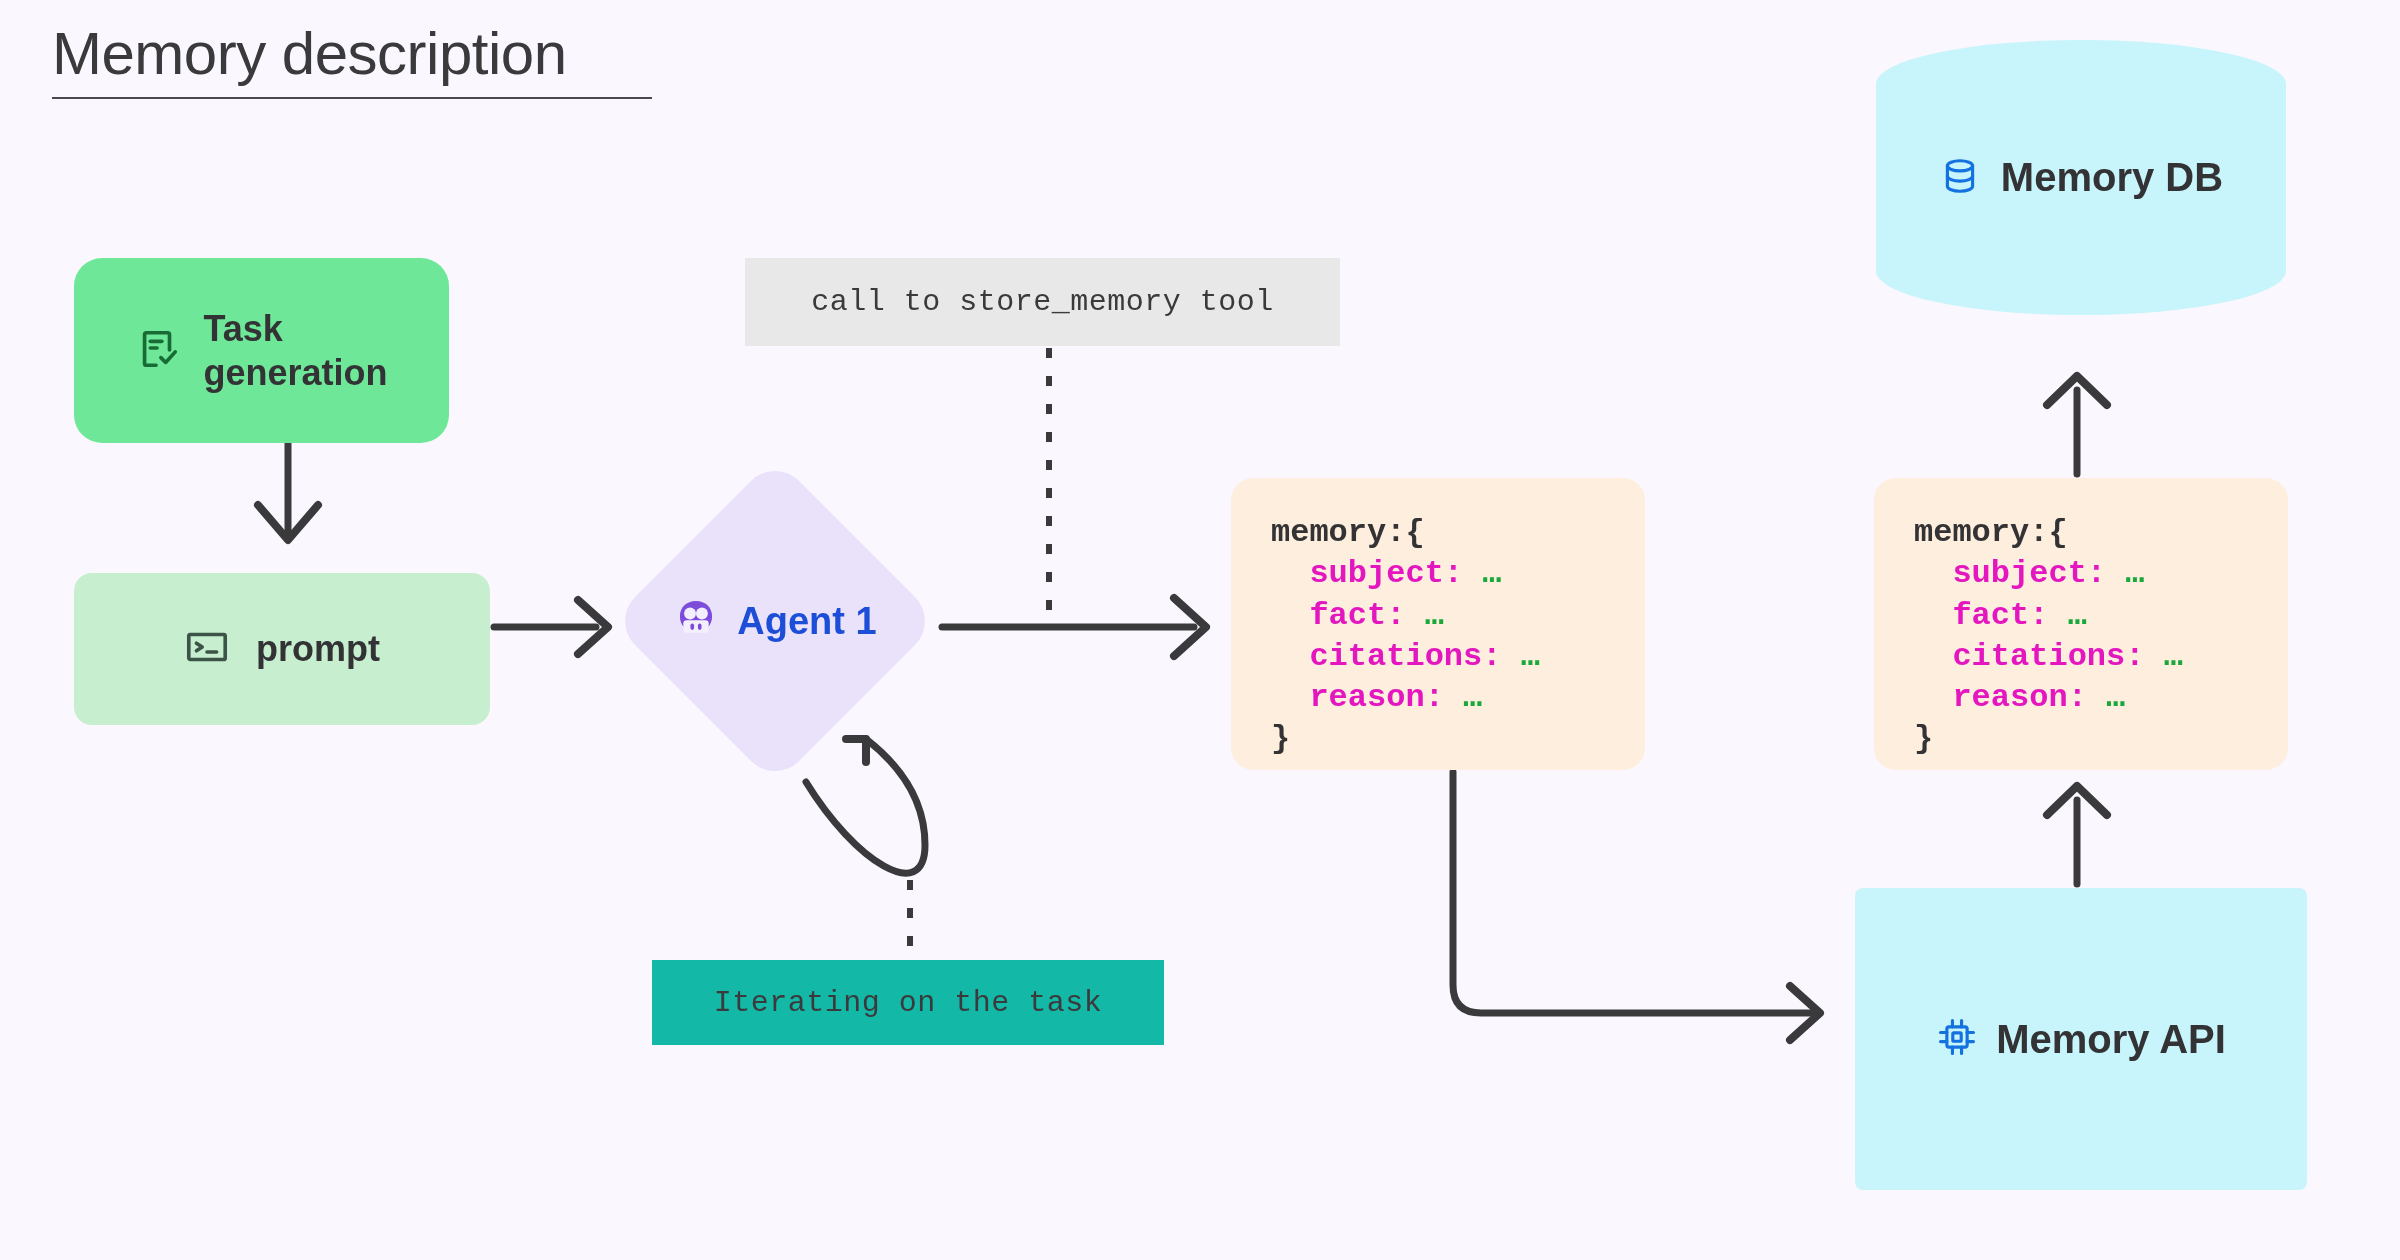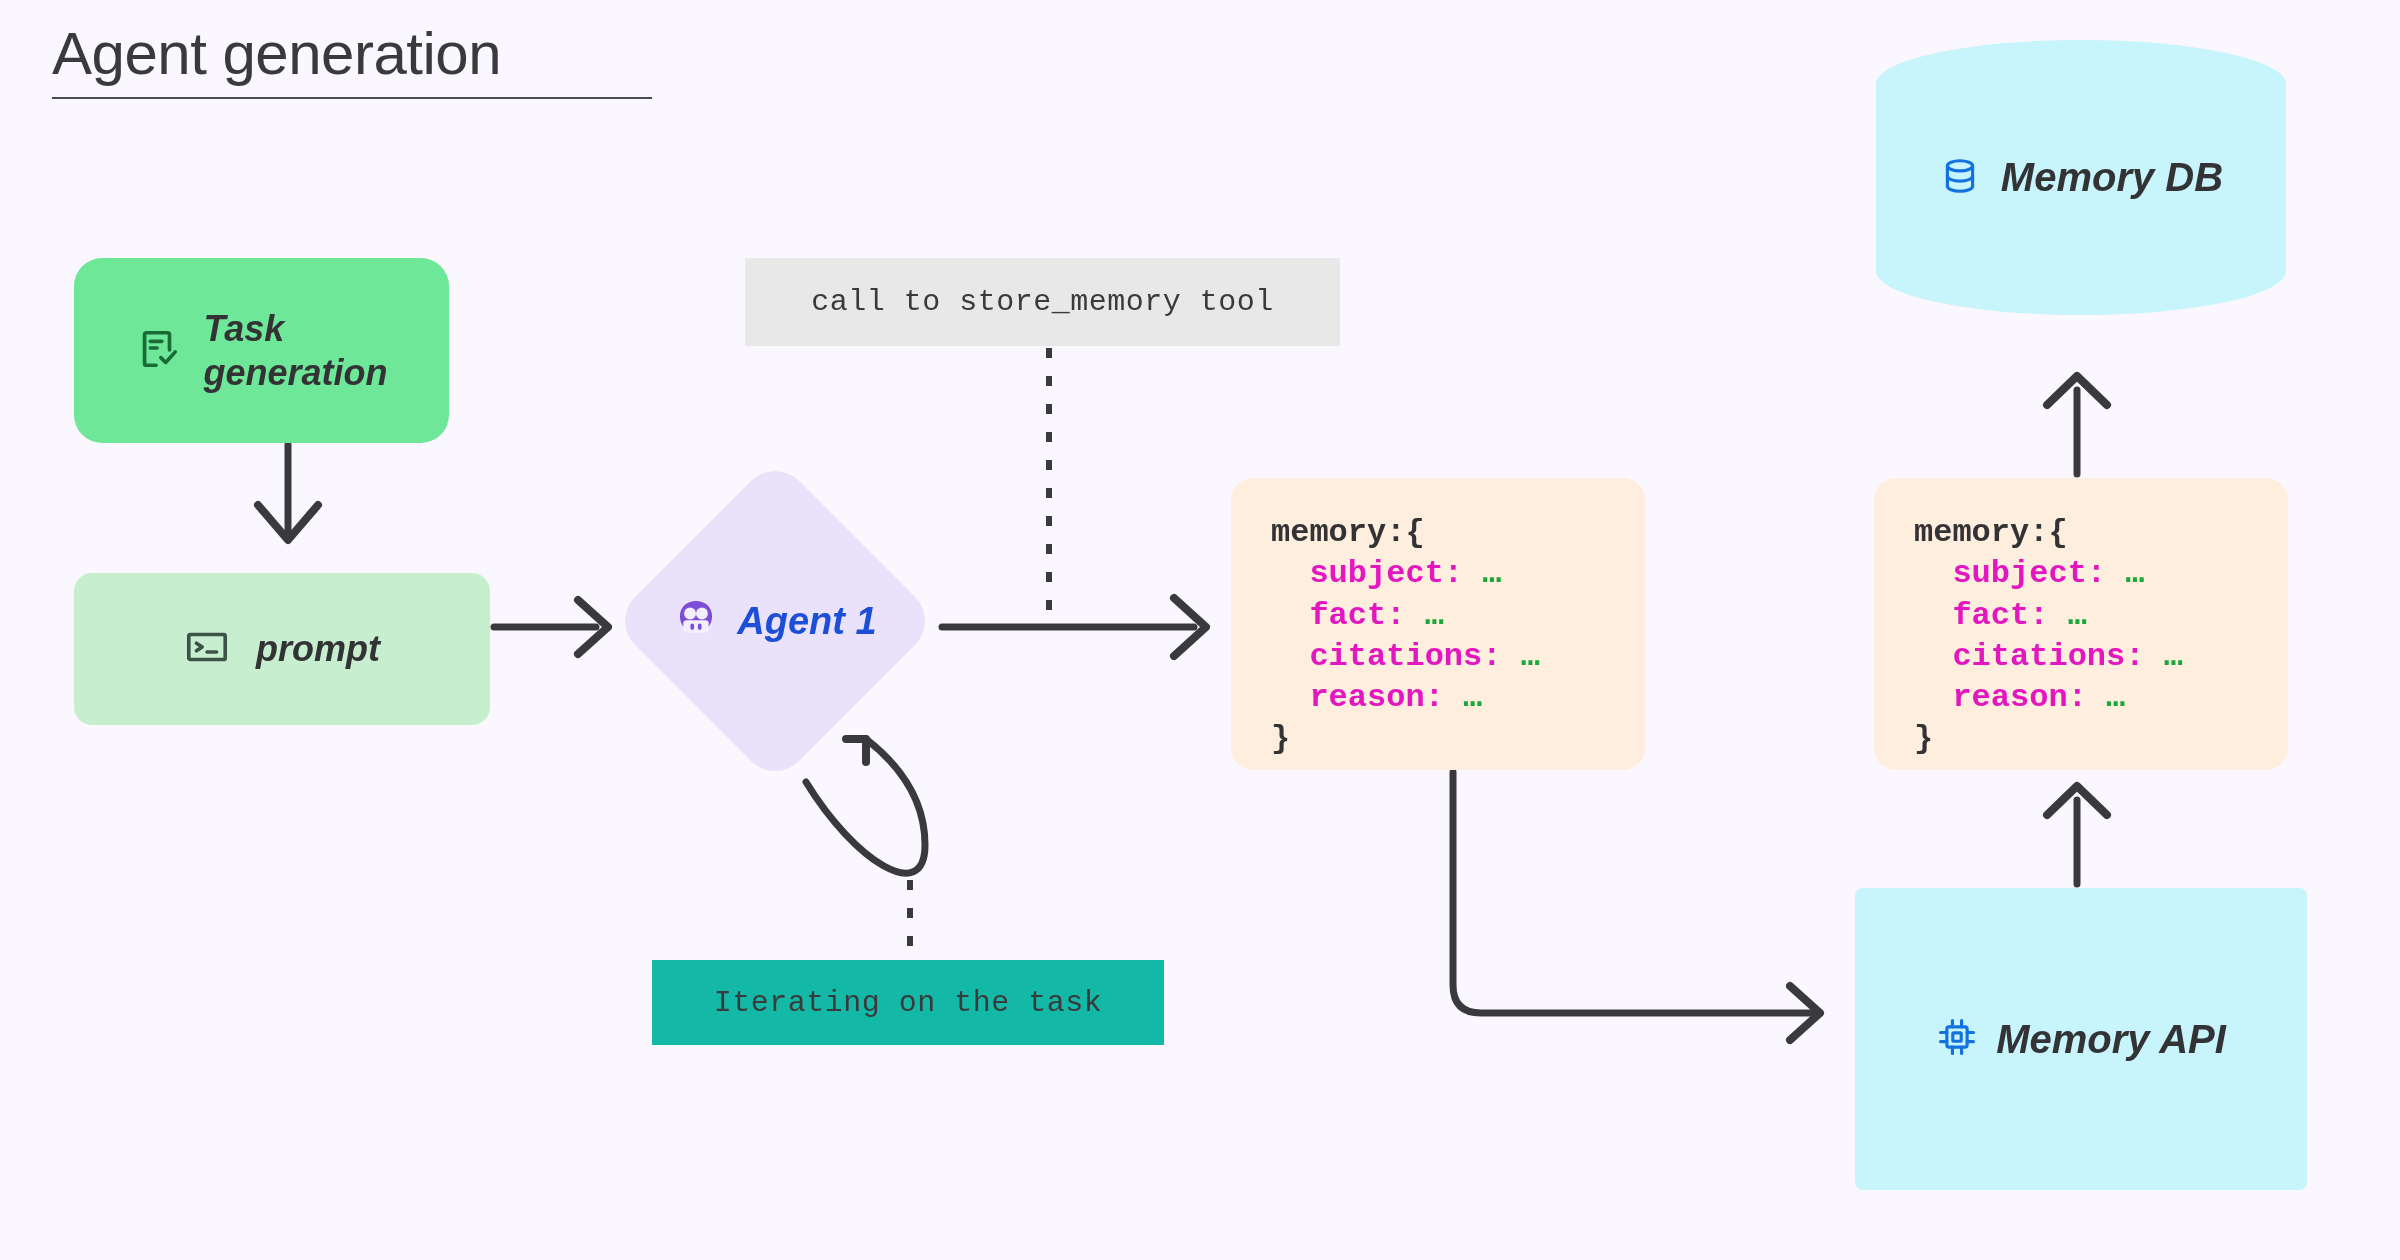--- a/index.html
+++ b/index.html
@@ -50,21 +50,20 @@
   .node-inner {
     display: flex;
     align-items: center;
     gap: 18px;
   }
   .node-label {
     font-family: "Liberation Sans", sans-serif;
     font-weight: bold;
     color: #333336;
     white-space: pre-line;
-    font-style: italic;
   }
   .icon { display: block; flex: 0 0 auto; }
 
   
   #task-description-node {
     left: 74px;
     top: 258px;
     width: 375px;
     height: 185px;
     background: #6ee798;
@@ -188,21 +187,21 @@
   .conn { fill: none; stroke: #3a3a3c; stroke-width: 7; stroke-linecap: round; stroke-linejoin: round; }
   .conn-head { fill: none; stroke: #3a3a3c; stroke-width: 8; stroke-linecap: round; stroke-linejoin: round; }
   .conn-dash { fill: none; stroke: #3a3a3c; stroke-width: 6; stroke-linecap: butt; stroke-dasharray: 10 18; }
 </style>
 </head>
 <body>
 
 <div id="stage" style="background: rgb(250, 248, 254);">
 
   <div id="title-wrap">
-    <div id="page-title">Agent generation</div>
+    <div id="page-title">Memory description</div>
     <div id="title-rule"></div>
   </div>
 
   <svg id="connectors" viewBox="0 0 2400 1260">
 
     <g>
       <line class="conn" x1="288" y1="443" x2="288" y2="532"></line>
       <polyline class="conn-head" points="258,505 288,540 318,505"></polyline>
     </g>
 

